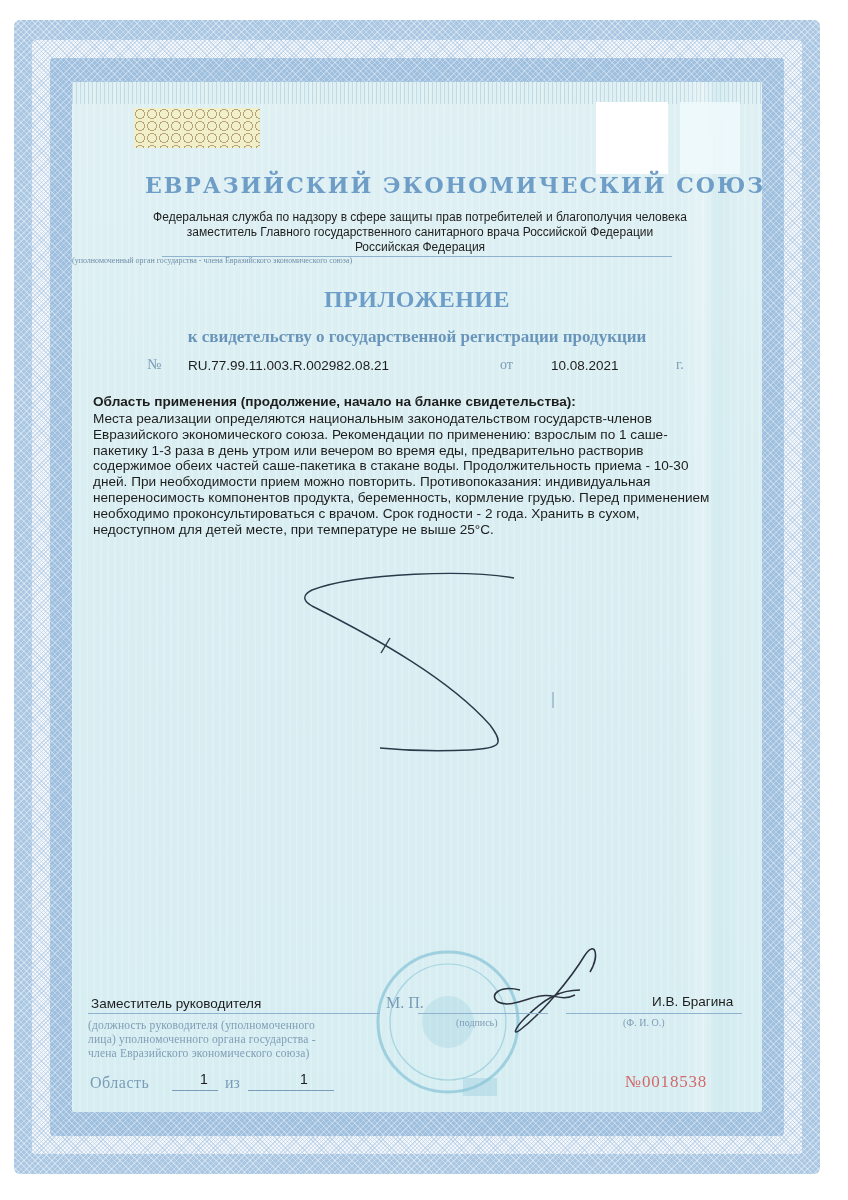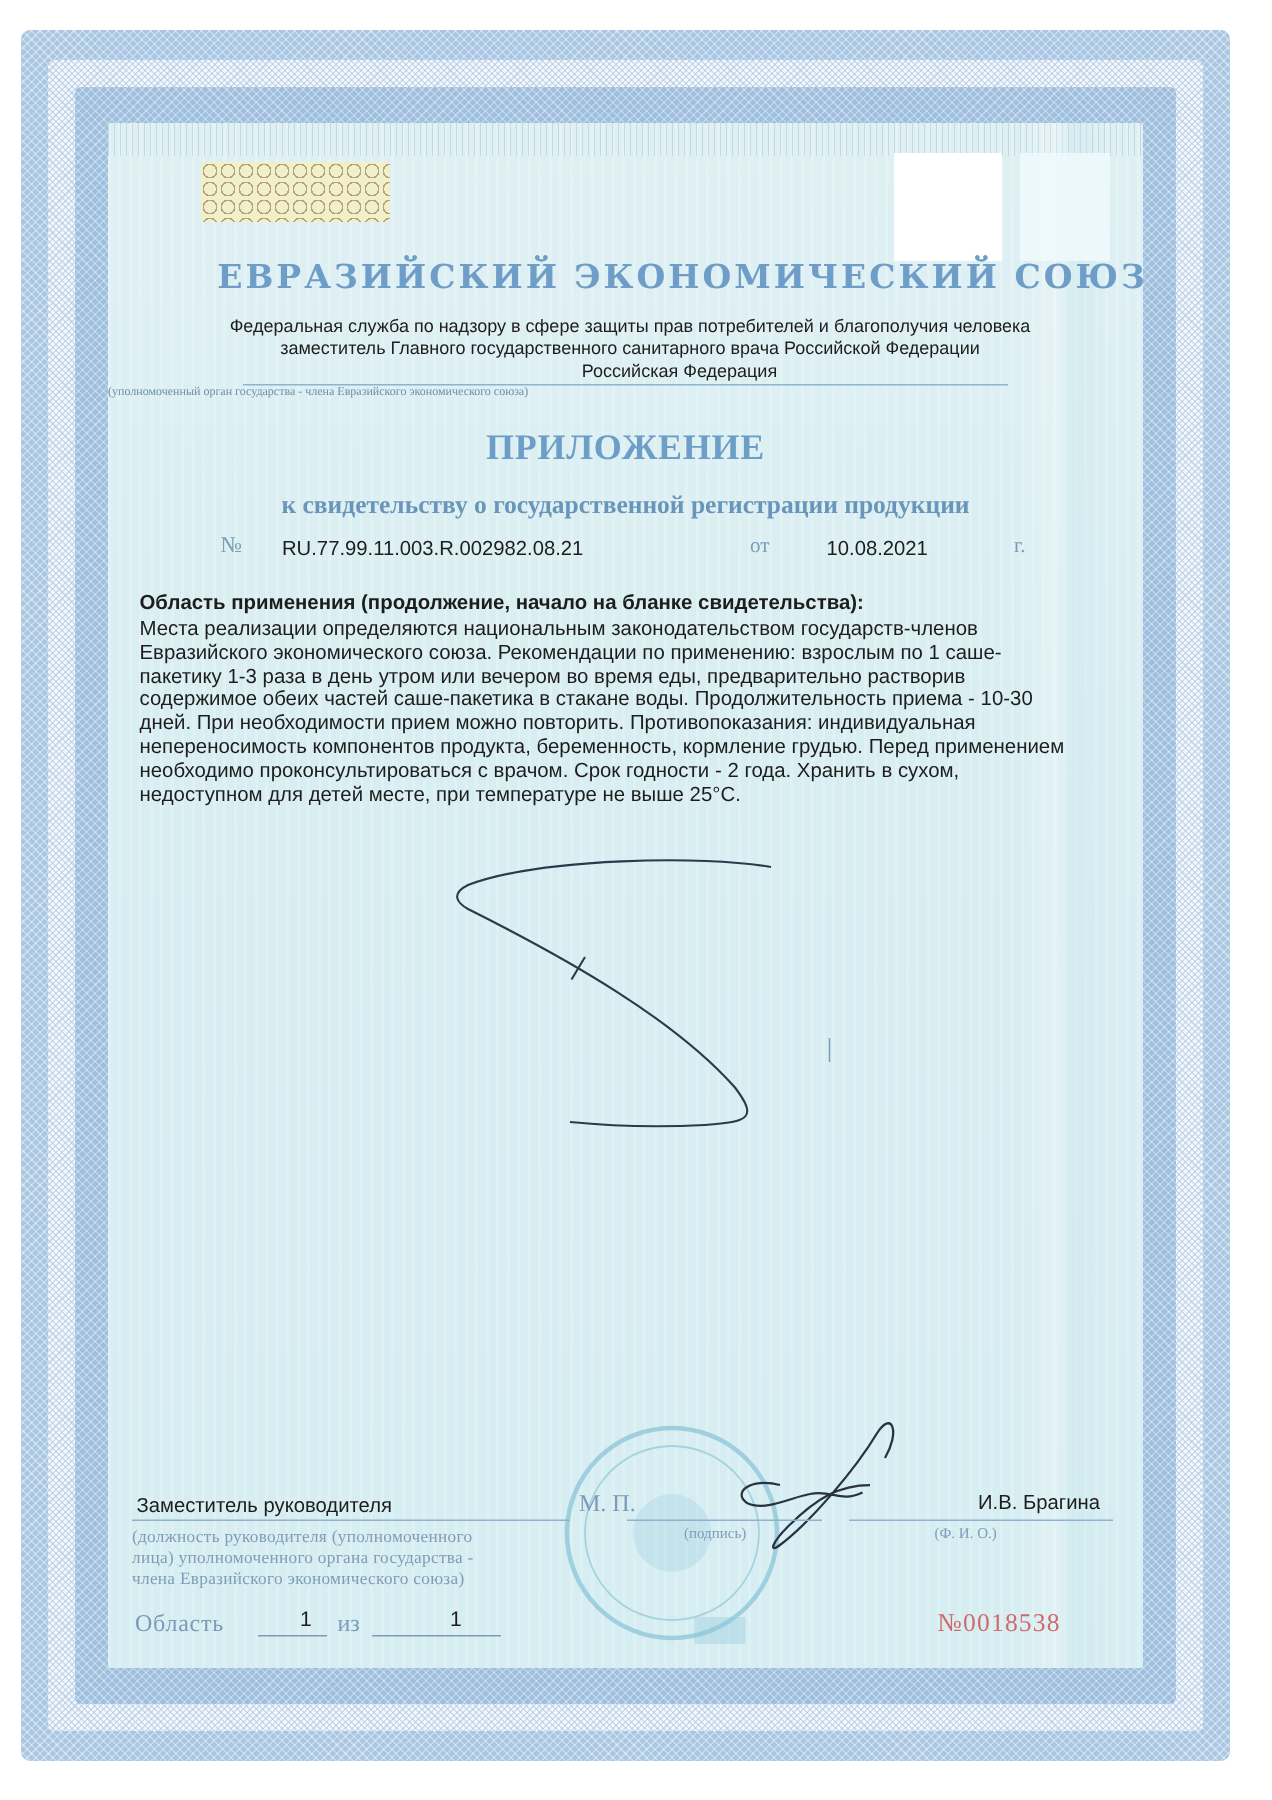--- a/index.html
+++ b/index.html
@@ -57,21 +57,21 @@
   .vstrip {
     position:absolute; left:680px; top:82px; width:60px; height:1030px;
     background: linear-gradient(90deg, rgba(255,255,255,0.0), rgba(255,255,255,0.25) 40%, rgba(200,230,235,0.35) 60%, rgba(255,255,255,0));
   }
 
   .text-abs { position:absolute; }
   .eeu-title { left:72px; width:690px; top:172px; text-align:center; font-family:"DejaVu Serif", serif; font-weight:bold; font-size:22px; letter-spacing:2px; color:#6e9dc7;margin-left:38px; }
   .agency { left:72px; width:696px; text-align:center; font-size:12px; color:#1d1d1d; line-height:15px; }
   .agency.l1 { top:210px; }
   .agency.l2 { top:225px; }
-  .agency.l3 { top:240px;margin-left:33px; }
+  .agency.l3 { top:240px; }
   .agency-rule { position:absolute; left:162px; top:256px; width:510px; height:1px; background:#8fb3cf; }
   .agency-caption { left:72px; width:690px; top:256px; text-align:left; font-family:"Liberation Serif", serif; font-size:8px; color:#6f8fa8; }
 
   .appendix-title { left:72px; width:690px; top:286px; text-align:center; font-family:"Liberation Serif", serif; font-weight:bold; font-size:24px; color:#6d9ec8; letter-spacing:0.5px; }
   .appendix-sub { left:72px; width:690px; top:327px; text-align:center; font-family:"Liberation Serif", serif; font-weight:bold; font-size:17px; color:#6a95bb; }
 
   .reg-row { position:absolute; top:356px; left:0; width:848px; height:20px; }
   .reg-no-label { position:absolute; left:147px; top:0; font-family:"Liberation Serif", serif; font-size:15px; color:#7a9cb8; }
   .reg-no { position:absolute; left:188px; top:2px; font-size:13.5px; color:#1d1d1d; }
   .reg-from { position:absolute; left:500px; top:1px; font-family:"Liberation Serif", serif; font-size:14px; color:#7a9cb8; }

